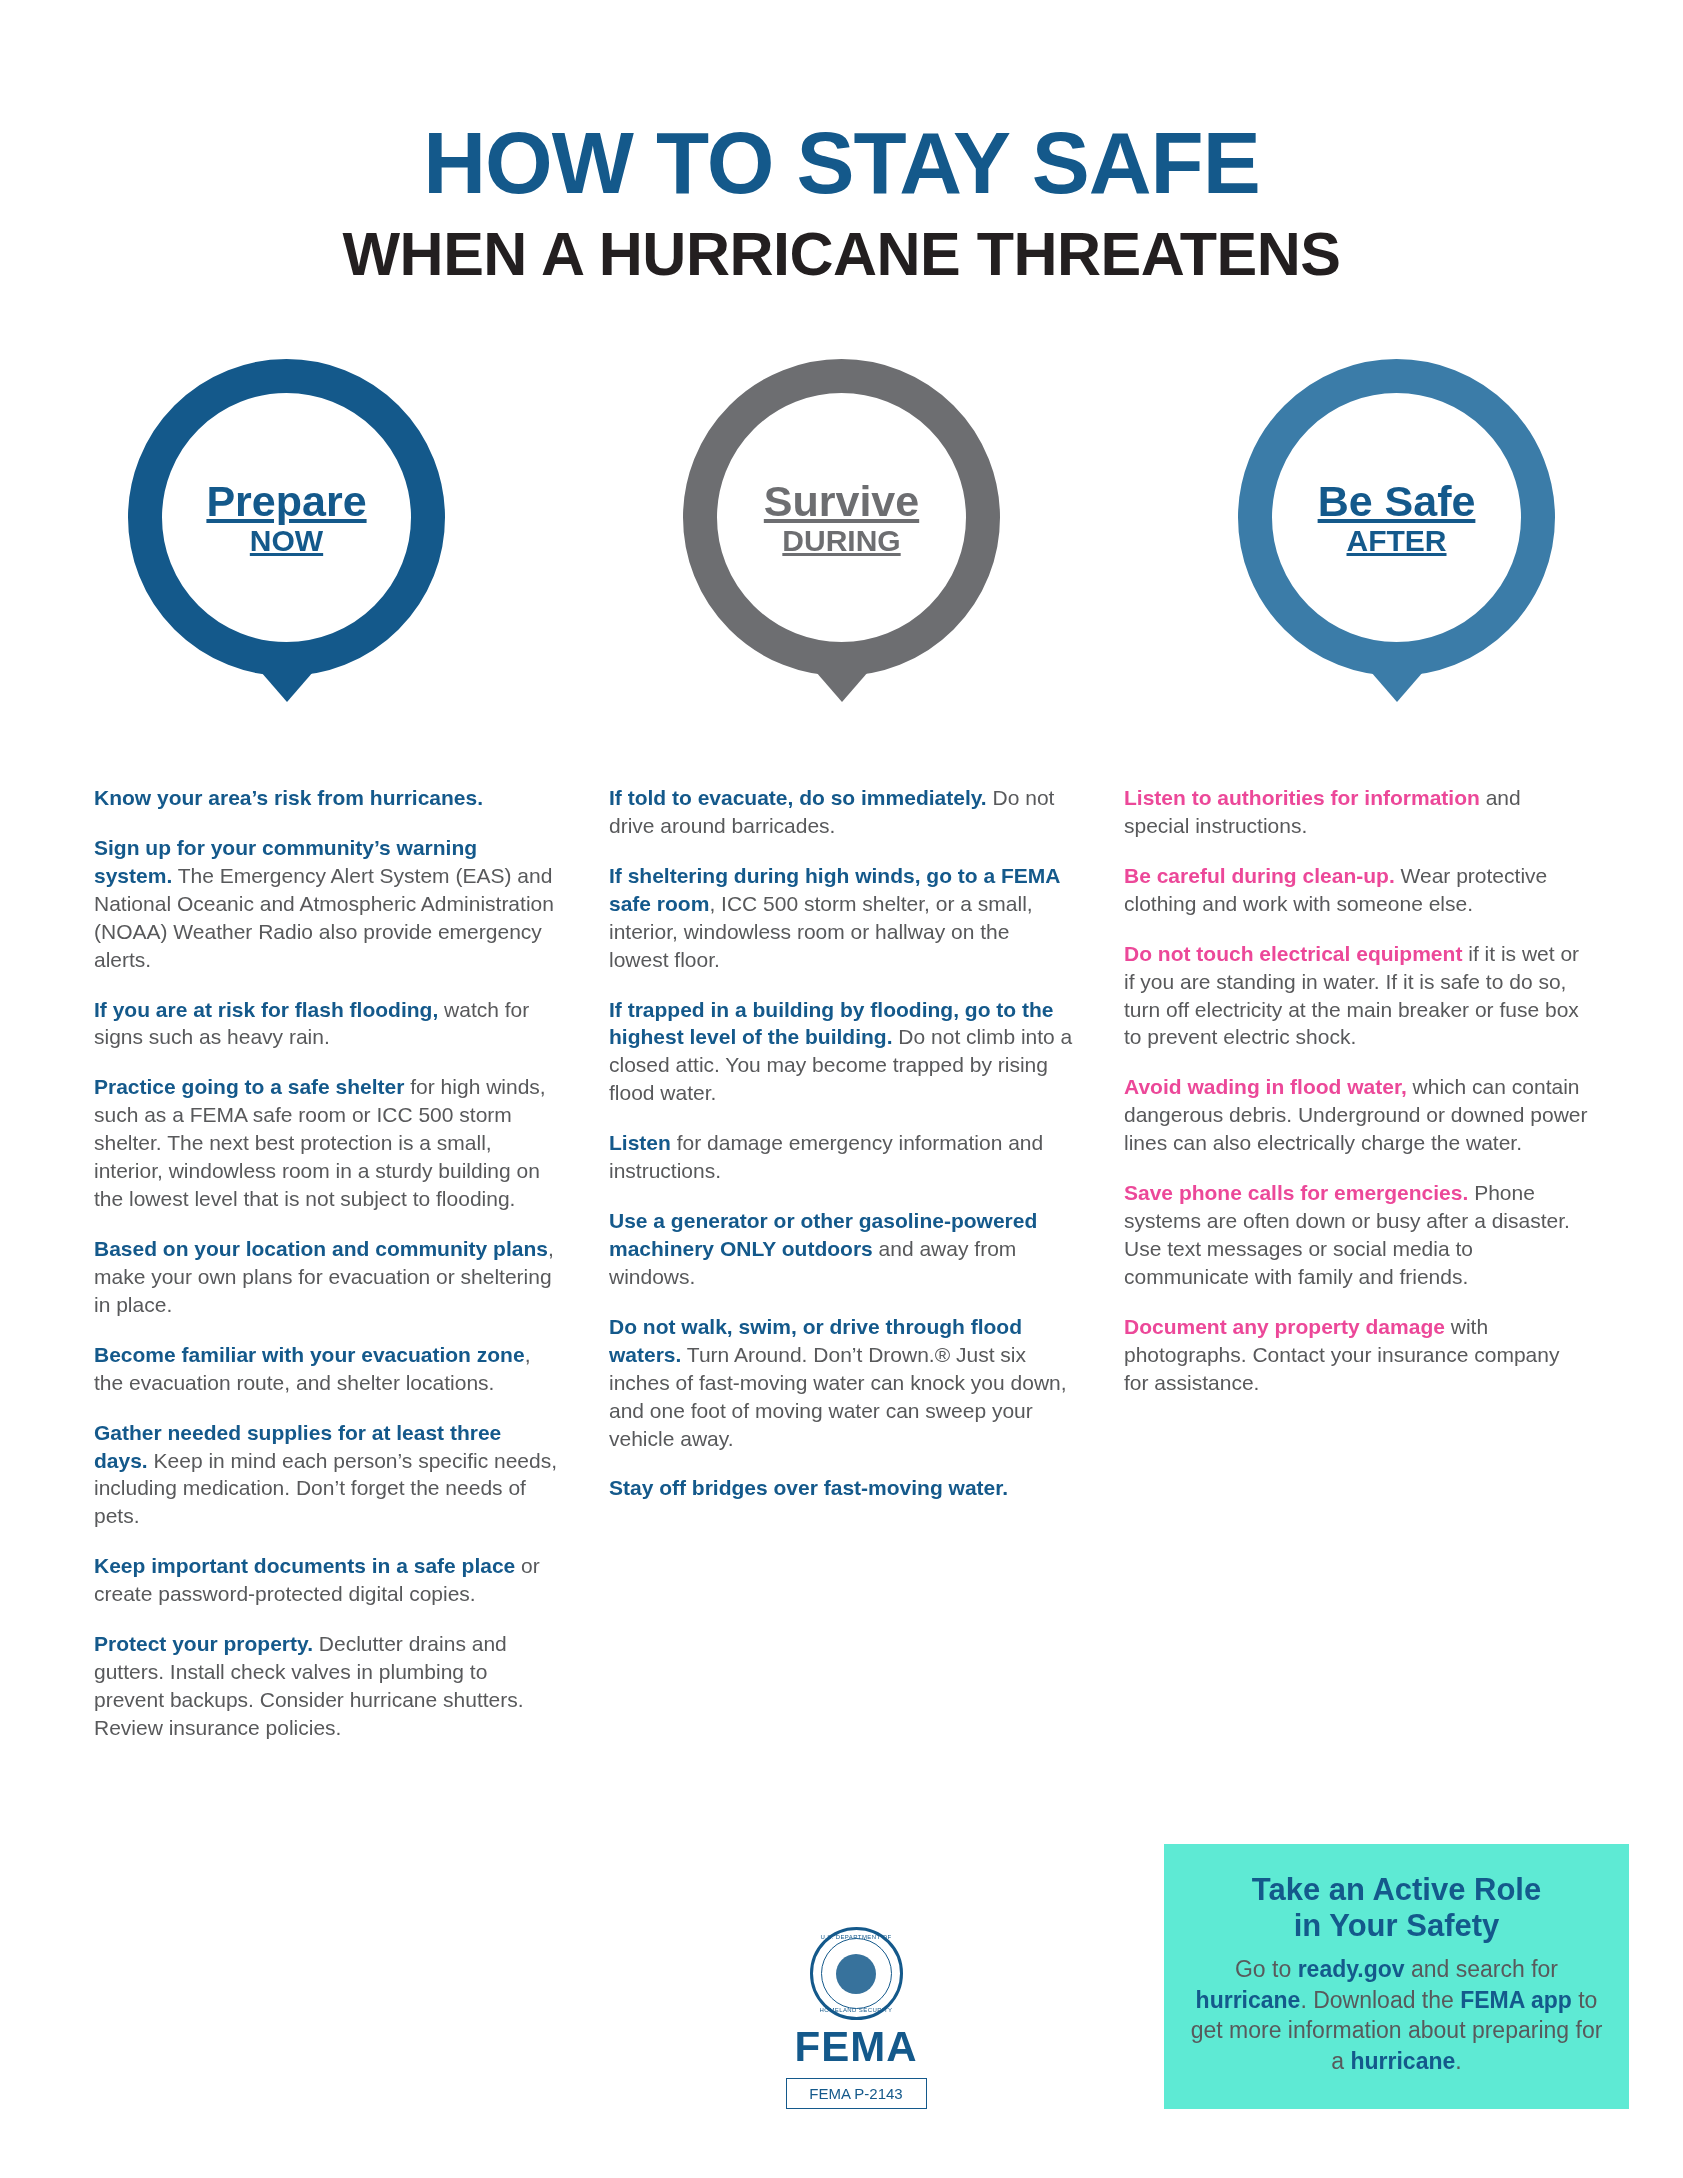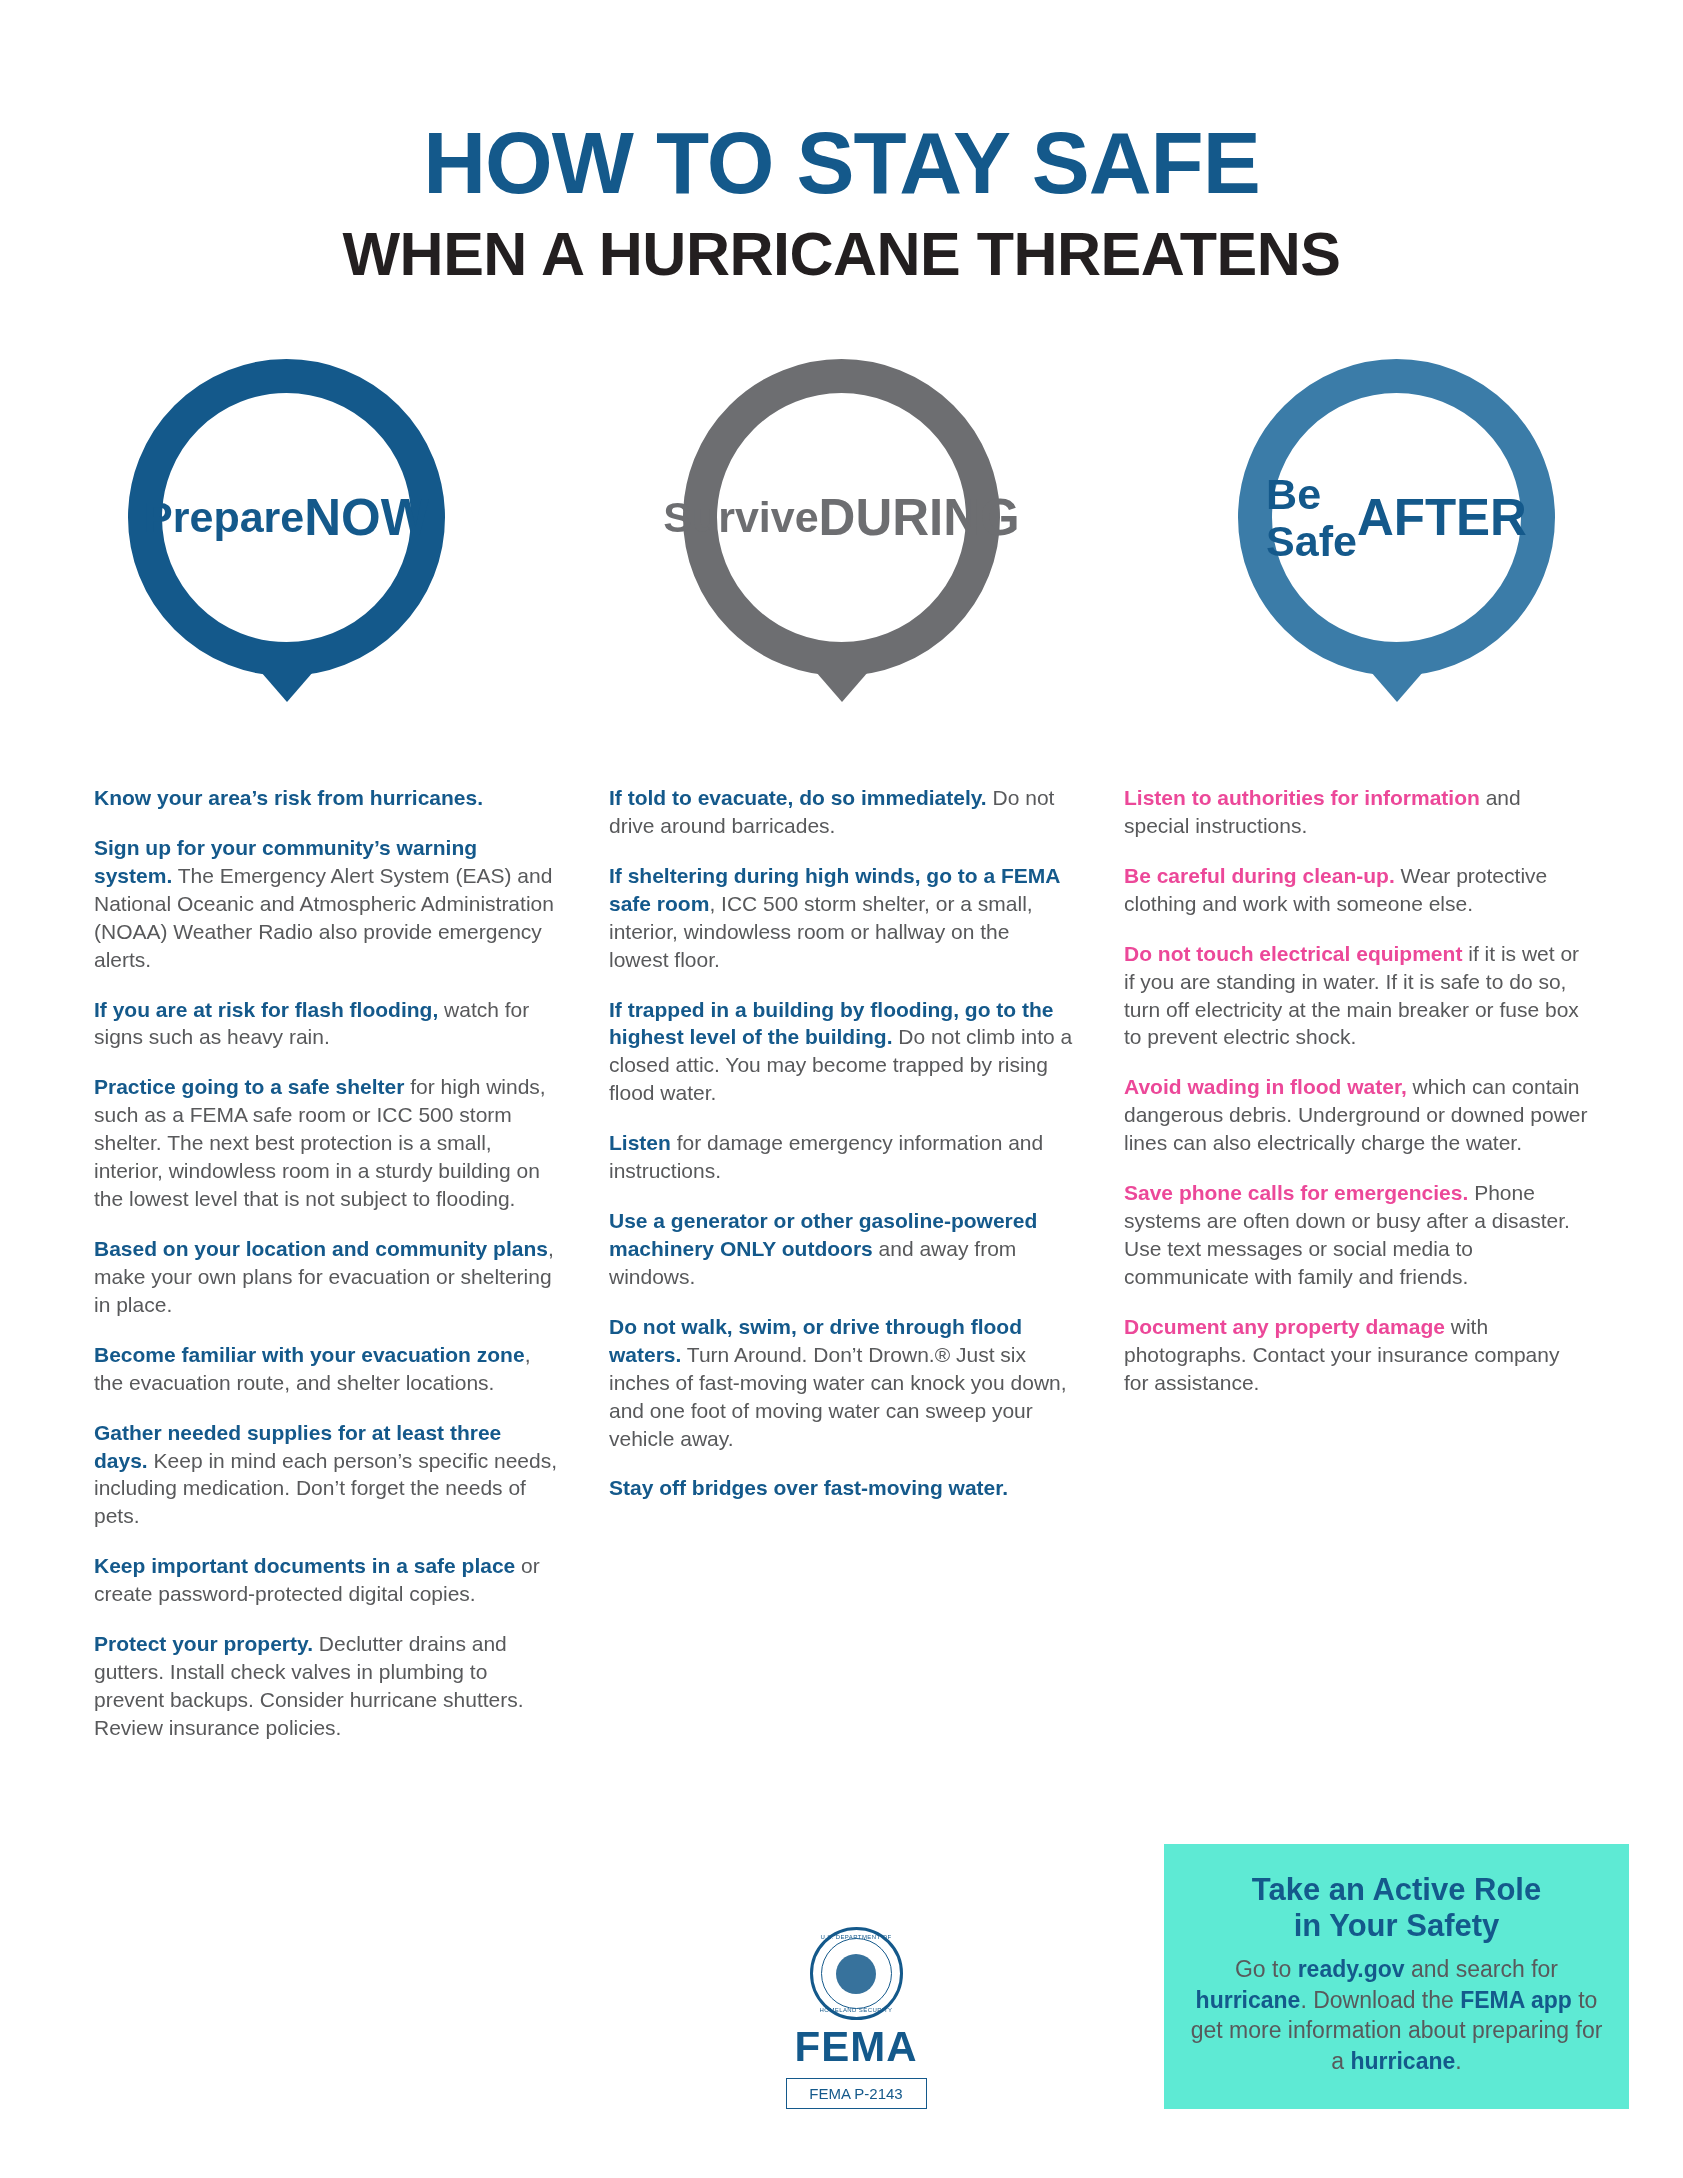--- a/index.html
+++ b/index.html
@@ -58,27 +58,29 @@
     display: flex;
     flex-direction: column;
     align-items: center;
   }
   .circle {
     width: 317px;
     height: 317px;
     border-radius: 50%;
     box-sizing: border-box;
     display: flex;
+    flex-direction: column;
     align-items: center;
     justify-content: center;
     line-height: 1.08;
-    text-align: left;
+    text-align: right;
+    text-decoration: underline;
   }
   .circle .l1 { font-size: 43px; font-weight: bold; }
-  .circle .l2 { font-size: 51px; font-weight: bold; }
+  .circle .l2 { font-size: 30px; font-weight: bold; }
   .c-prepare { border: 34px solid #14598b; color: #14598b; }
   .c-survive { border: 34px solid #6d6e71; color: #6d6e71; }
   .c-besafe  { border: 34px solid #3b7ca8; color: #14598b; }
   .arrow {
     width: 0; height: 0;
     border-left: 26px solid transparent;
     border-right: 26px solid transparent;
     margin-top: -4px;
   }
   .a-prepare { border-top: 30px solid #14598b; }

